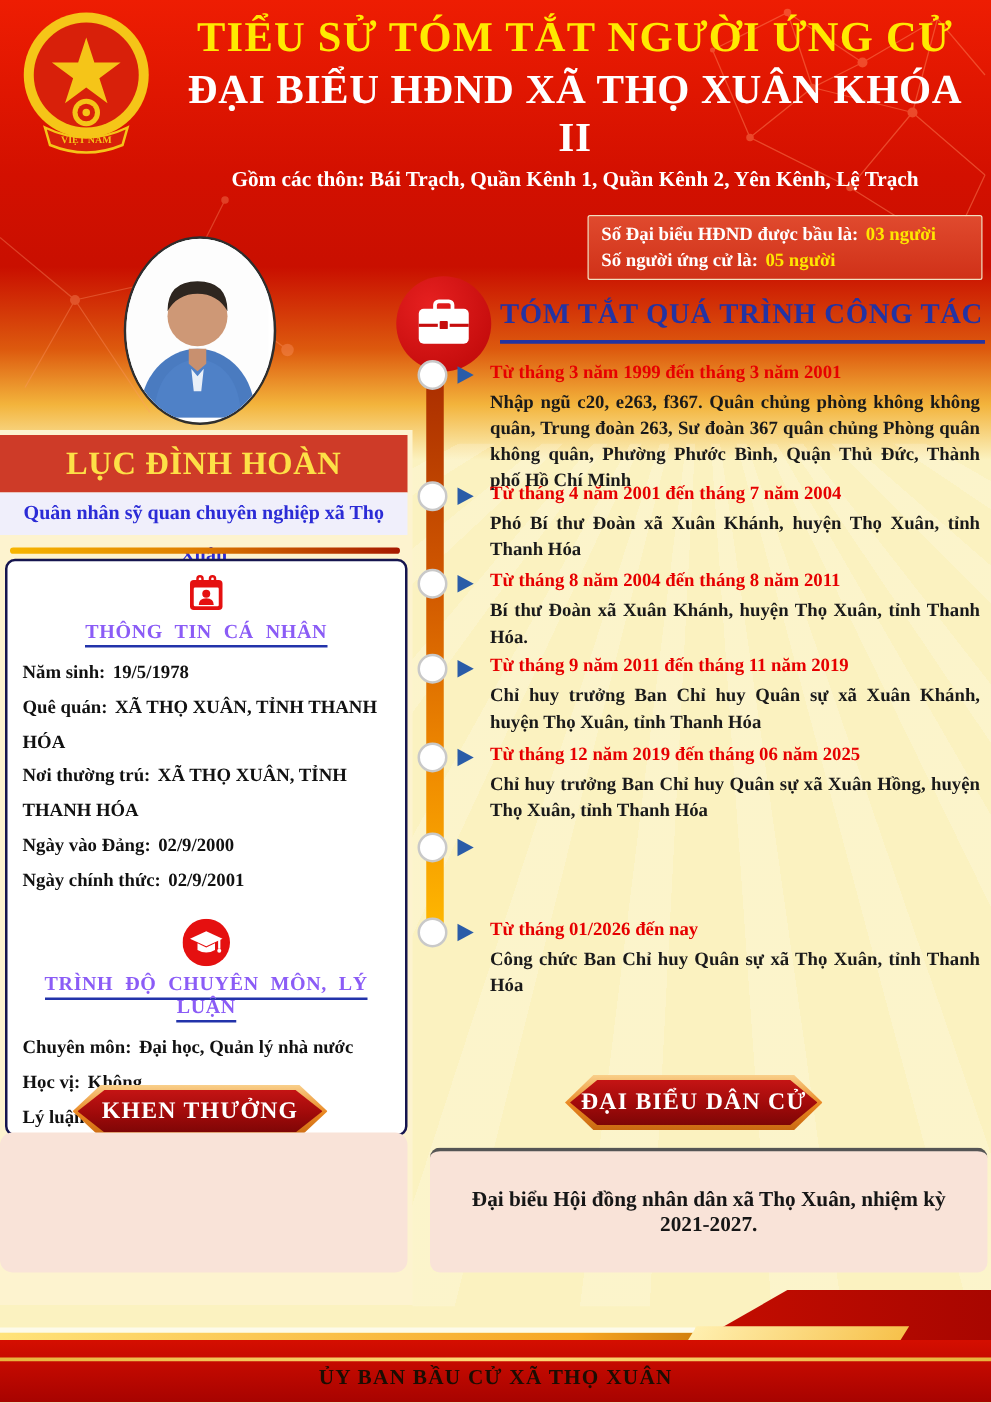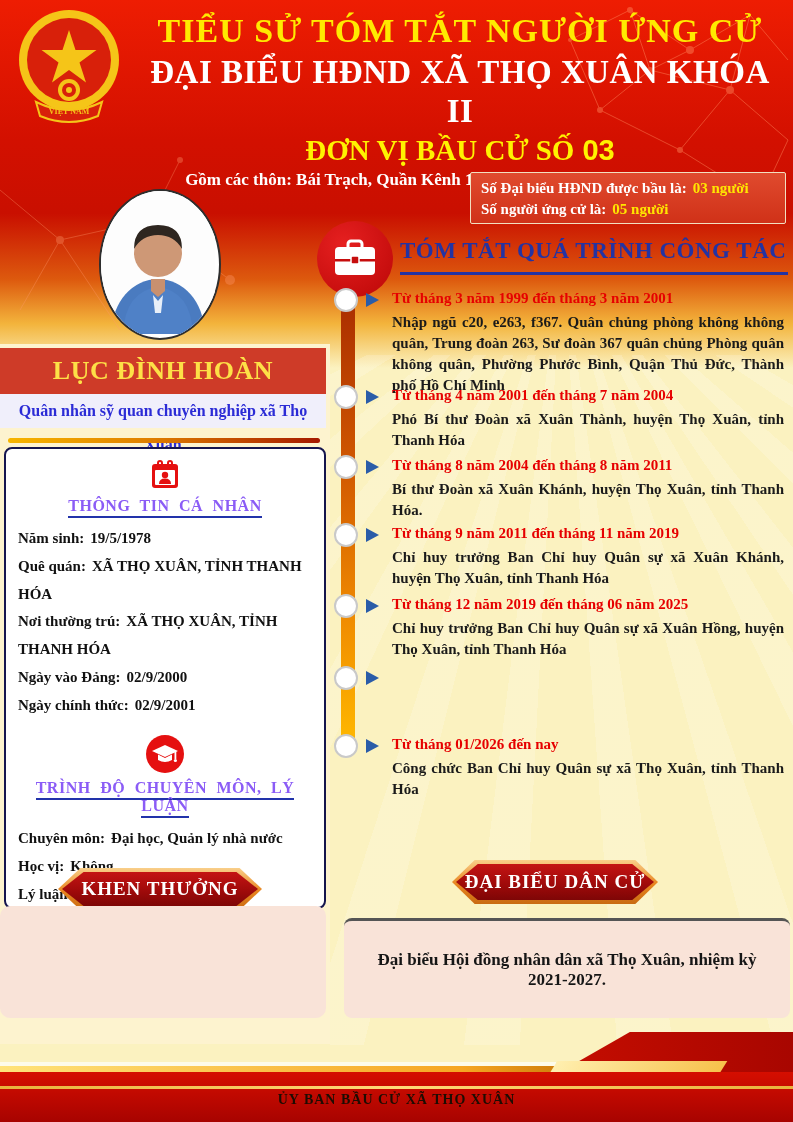--- a/index.html
+++ b/index.html
@@ -144,21 +144,21 @@
     background:linear-gradient(90deg,#FFEFAF,#F7C14B);
     transform:skewX(-32deg);
   }
   .f-red-band{
     position:absolute;left:0;top:1072px;width:793px;height:50px;
     background:linear-gradient(180deg,#D50E00,#A70300);
   }
   .f-gold-line{position:absolute;left:0;top:1086px;width:793px;height:3px;background:linear-gradient(90deg,#E8B33C,#FFD978 50%,#E8B33C);}
   .f-text{
     position:absolute;left:0;top:1092px;width:793px;text-align:center;
-    color:#1C0D02;font-size:14px;font-weight:bold;letter-spacing:1px;
+    color:#1C0D02;font-size:17px;font-weight:bold;letter-spacing:1px;
   }
 </style>
 </head>
 <body>
 
 <div class="page">
 
   <div class="top-bg"></div>
 
   <svg class="deco" style="left:560px;top:0;" width="233" height="260" viewBox="0 0 233 260">
@@ -197,21 +197,20 @@
       <circle cx="53" cy="86" r="7" fill="#D8200A"></circle>
       <circle cx="53" cy="86" r="3" fill="#F5C518"></circle>
     </g>
     <path d="M20 98 Q53 114 86 98 L82 112 Q53 124 24 112 Z" fill="#D8200A" stroke="#F5C518" stroke-width="2"></path>
     <text x="53" y="110" text-anchor="middle" font-size="8" font-weight="bold" fill="#F5C518" font-family="Liberation Serif, serif">VIỆT NAM</text>
   </svg>
 
   <div class="hdr">
     <div class="hdr-l1">TIỂU SỬ TÓM TẮT NGƯỜI ỨNG CỬ</div>
     <div class="hdr-l2">ĐẠI BIỂU HĐND XÃ THỌ XUÂN KHÓA II</div>
-    <div class="hdr-l3"><span>ĐƠN VỊ BẦU CỬ SỐ</span><span class="val">03</span></div>
     <div class="hdr-l4">Gồm các thôn: Bái Trạch, Quần Kênh 1, Quần Kênh 2, Yên Kênh, Lệ Trạch</div>
   </div>
 
   <div class="ballot">
     <div><span>Số Đại biểu HĐND được bầu là:</span><span class="val">03 người</span></div>
     <div><span>Số người ứng cử là:</span><span class="val">05 người</span></div>
   </div>
 
   <div class="photo">
     <svg width="114" height="143" viewBox="0 0 114 143">
@@ -290,21 +289,21 @@
     <div class="txt">
         <div class="period">Từ tháng 3 năm 1999 đến tháng 3 năm 2001</div>
     <div class="desc">Nhập ngũ c20, e263, f367. Quân chủng phòng không không quân, Trung đoàn 263, Sư đoàn 367 quân chủng Phòng quân không quân, Phường Phước Bình, Quận Thủ Đức, Thành phố Hồ Chí Minh</div>
       </div>
   </div>
   <div class="entry" style="top:385px;">
     <div class="tl-dot"></div>
       <div class="tl-tri"></div>
     <div class="txt">
         <div class="period">Từ tháng 4 năm 2001 đến tháng 7 năm 2004</div>
-    <div class="desc">Phó Bí thư Đoàn xã Xuân Thành, huyện Thọ Xuân, tỉnh Thanh Hóa</div>
+    <div class="desc">Phó Bí thư Đoàn xã Xuân Khánh, huyện Thọ Xuân, tỉnh Thanh Hóa</div>
       </div>
   </div>
   <div class="entry" style="top:455px;">
     <div class="tl-dot"></div>
       <div class="tl-tri"></div>
     <div class="txt">
         <div class="period">Từ tháng 8 năm 2004 đến tháng 8 năm 2011</div>
     <div class="desc">Bí thư Đoàn xã Xuân Khánh, huyện Thọ Xuân, tỉnh Thanh Hóa.</div>
       </div>
   </div>

